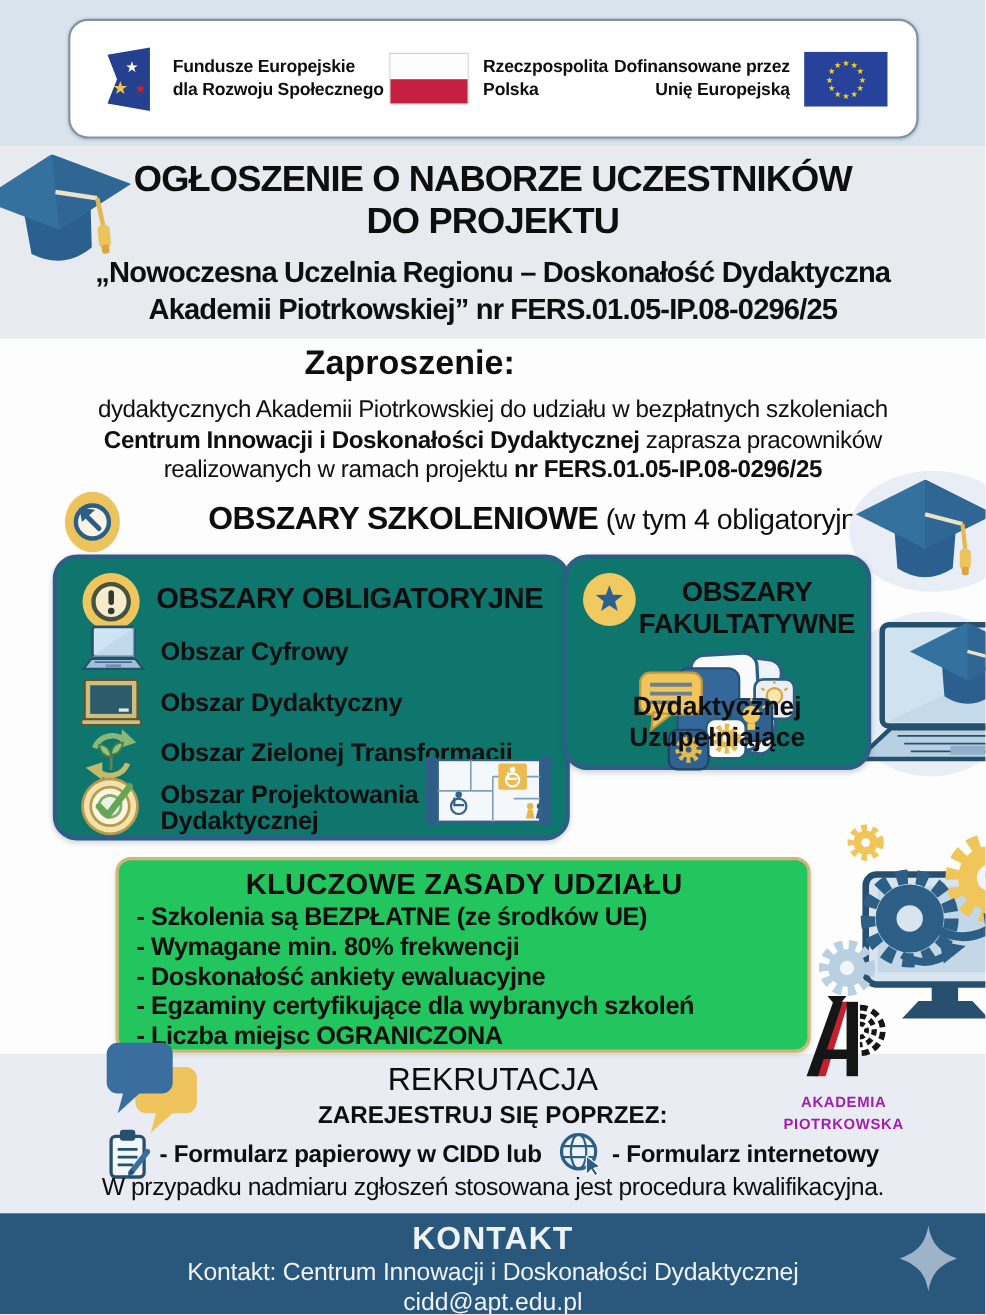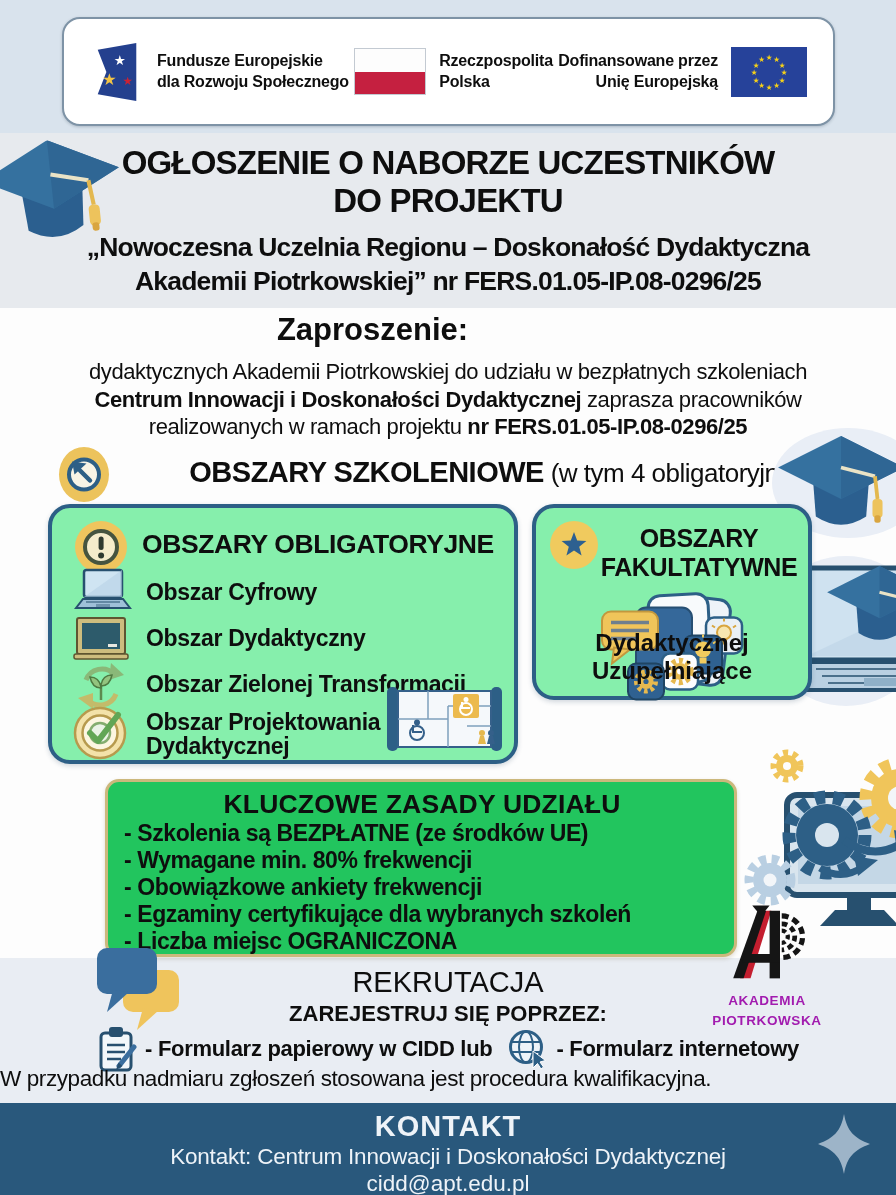--- a/index.html
+++ b/index.html
@@ -27,42 +27,42 @@
            font-size:33px;line-height:1.0;letter-spacing:-0.8px;white-space:nowrap;}
   .subtitle-l{position:absolute;left:0;width:896px;text-align:center;font-weight:bold;
            font-size:26.5px;line-height:1.0;letter-spacing:-0.8px;white-space:nowrap;}
   .invite-h{position:absolute;left:0;top:312px;width:745px;text-align:center;font-size:31px;font-weight:bold;}
   .invite-para{position:absolute;left:30px;top:358px;width:836px;text-align:center;
                font-size:22px;line-height:1.26;letter-spacing:-0.4px;}
   .areas-heading{position:absolute;left:110px;top:456px;width:770px;text-align:center;white-space:nowrap;}
   .areas-heading .b{font-size:29px;font-weight:bold;letter-spacing:-0.5px;}
   .areas-heading .n{font-size:26px;font-weight:normal;letter-spacing:-0.5px;}
   
-  .blue-box{position:absolute;background:#86efac;border:4px solid #2d5f86;border-radius:22px;
+  .blue-box{position:absolute;background:#0f766e;border:4px solid #2d5f86;border-radius:22px;
             box-sizing:border-box;z-index:2;box-shadow:0 2px 5px rgba(30,60,90,.2);}
   .box-mandatory{left:48px;top:504px;width:470px;height:260px;}
-  .box-optional{left:532px;top:504px;width:280px;height:196px;}
+  .box-optional{left:512px;top:504px;width:280px;height:196px;}
   .box-title{position:absolute;font-weight:bold;font-size:26.5px;letter-spacing:-0.4px;}
   .m-item-label{position:absolute;left:94px;font-size:23px;font-weight:bold;letter-spacing:-0.3px;line-height:1.05;}
   .opt-title{position:absolute;left:62px;right:8px;top:16px;text-align:center;
              font-size:25px;font-weight:bold;line-height:1.16;letter-spacing:-0.4px;}
   .opt-label{position:absolute;left:0;bottom:12px;width:100%;text-align:center;
              font-size:24px;font-weight:bold;line-height:1.14;}
   
   .key-rules{position:absolute;left:105px;top:779px;width:632px;height:178px;background:#22c55e;
              border:3px solid #ccb87c;border-radius:14px;box-sizing:border-box;z-index:2;
              padding:7px 14px 0 16px;box-shadow:0 2px 4px rgba(90,70,20,.18);}
   .key-title{text-align:center;font-size:26.5px;font-weight:bold;letter-spacing:0.2px;}
   .key-item{font-size:23px;font-weight:bold;line-height:1.17;letter-spacing:-0.4px;white-space:nowrap;}
   
   .rec-title{position:absolute;left:0;top:8px;width:896px;text-align:center;font-size:29px;font-weight:normal;}
   .rec-sub{position:absolute;left:0;top:43px;width:896px;text-align:center;font-size:22px;font-weight:bold;}
   .rec-row{position:absolute;left:0;top:68px;width:896px;display:flex;justify-content:center;
            align-items:center;gap:8px;font-size:22px;font-weight:bold;letter-spacing:-0.3px;}
-  .rec-note{position:absolute;left:0;top:108px;width:896px;font-size:22.5px;letter-spacing:-0.4px;}
+  .rec-note{position:absolute;left:0;top:108px;width:896px;text-align:center;font-size:22.5px;letter-spacing:-0.4px;}
   
   .f-title{margin-top:7px;font-size:29px;font-weight:bold;letter-spacing:1px;}
   .f-line{font-size:22.5px;line-height:1.2;letter-spacing:-0.2px;}
   .f-email{font-size:22.5px;line-height:1.25;color:#eef3f8;text-decoration:none;display:inline-block;}
   
   .deco{position:absolute;z-index:1;}
   .circle-bg{position:absolute;background:#e9eef6;border-radius:50%;z-index:0;}
   .ap-logo{position:absolute;left:710px;top:903px;width:114px;text-align:center;z-index:3;}
   .ap-text{font-size:13.5px;font-weight:bold;letter-spacing:0.6px;line-height:1.45;color:#a21caf;}
 </style>
@@ -279,21 +279,21 @@
     <use href="#cap" x="55" y="10" width="105" height="89"></use>
     <polygon points="8,134 188,134 172,106 38,106" fill="#b9d0e2" stroke="#27506f" stroke-width="4"></polygon>
     <path d="M44,113 h128 M50,120 h118 M56,127 h104" stroke="#27506f" stroke-width="1.5"></path>
     <rect x="92" y="122" width="32" height="8" fill="#8fb0c8"></rect>
   </svg>
 
   <div class="key-rules">
     <div class="key-title">KLUCZOWE ZASADY UDZIAŁU</div>
     <div class="key-item">- Szkolenia są BEZPŁATNE (ze środków UE)</div>
     <div class="key-item">- Wymagane min. 80% frekwencji</div>
-    <div class="key-item">- Obowiązkowe ankiety frekwencji</div>
+    <div class="key-item">- Doskonałość ankiety ewaluacyjne</div>
     <div class="key-item">- Egzaminy certyfikujące dla wybranych szkoleń</div>
     <div class="key-item">- Liczba miejsc OGRANICZONA</div>
   </div>
 
   <svg class="abs deco" style="left:732px;top:740px" width="210" height="198" viewBox="0 0 210 198">
     <circle cx="55" cy="26" r="13" fill="none" stroke="#f0c55a" stroke-width="7" stroke-dasharray="5 4.5"></circle>
     <circle cx="55" cy="26" r="11" fill="#f0c55a"></circle>
       <circle cx="55" cy="26" r="4" fill="#fdfdfd"></circle>
     <rect x="55" y="55" width="150" height="100" rx="10" fill="#d9e5ee" stroke="#27506f" stroke-width="6"></rect>
     <rect x="66" y="66" width="128" height="78" fill="#c4d7e6"></rect>

